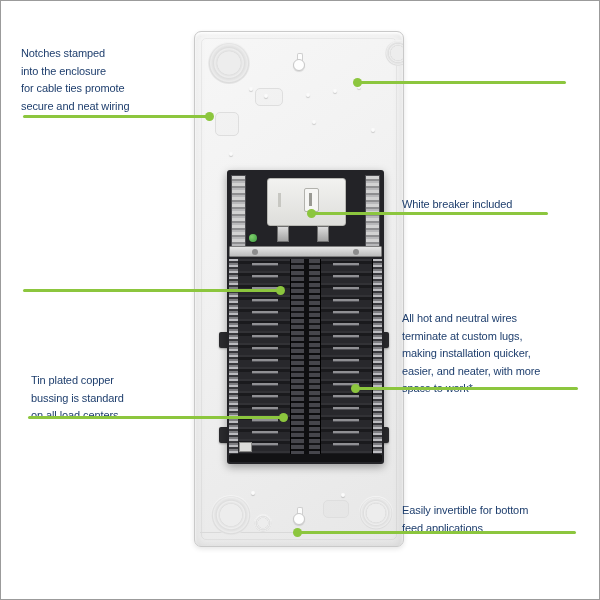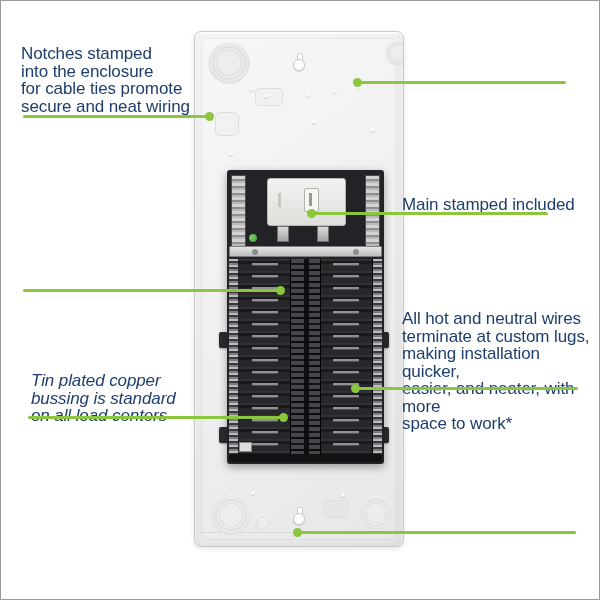--- a/index.html
+++ b/index.html
@@ -3,42 +3,42 @@
 <meta charset="utf-8">
 <style>
   html,body{margin:0;padding:0;background:#fff;}
   .stage{
     position:relative;width:600px;height:600px;box-sizing:border-box;
     background:#ffffff;border:1px solid #9b9b9b;overflow:hidden;
     font-family:"Liberation Sans","DejaVu Sans",sans-serif;
   }
   
   .callout-text{
-    position:absolute;color:#1e3e6d;font-size:17px;line-height:17.5px;
+    position:absolute;color:#1e3e6d;font-size:11px;line-height:17.5px;
     letter-spacing:-0.1px;white-space:pre-line;font-weight:500;
   }
   .callout-line{position:absolute;height:3px;background:#8cc63e;border-radius:2px;}
   .callout-dot{position:absolute;width:9px;height:9px;border-radius:50%;background:#8cc63e;}
   
   .t-notches{left:20px;top:44px;width:180px;}
   .l-notches{left:22px;top:114px;width:187px;}
   .d-notches{left:204px;top:111px;}
   .t-finish{left:401px;top:37px;width:190px;}
   .l-finish{left:356px;top:80px;width:209px;}
   .d-finish{left:352px;top:77px;}
   .t-mainbreaker{left:401px;top:195px;width:180px;}
   .l-mainbreaker{left:310px;top:211px;width:237px;}
   .d-mainbreaker{left:306px;top:208px;}
   .t-roughin{left:20px;top:234px;width:180px;}
   .l-roughin{left:22px;top:288px;width:258px;}
   .d-roughin{left:275px;top:285px;}
   .t-lugs{left:401px;top:309px;width:200px;}
   .l-lugs{left:354px;top:386px;width:223px;}
   .d-lugs{left:350px;top:383px;}
-  .t-bussing{left:30px;top:371px;width:170px;font-style:italic;}
+  .t-bussing{left:30px;top:371px;width:170px;}
   .l-bussing{left:27px;top:415px;width:256px;}
   .d-bussing{left:278px;top:412px;}
   .t-invertible{left:401px;top:501px;width:195px;}
   .l-invertible{left:296px;top:530px;width:279px;}
   .d-invertible{left:292px;top:527px;}
   
   .footnote{
     position:absolute;left:0;top:566px;width:100%;text-align:center;
     color:#26487a;font-size:15px;font-style:italic;letter-spacing:-0.1px;
   }
@@ -178,38 +178,40 @@
   <div class="callout-text t-notches">Notches stamped
 into the enclosure
 for cable ties promote
 secure and neat wiring</div>
   <div class="callout-line l-notches"></div>
   <div class="callout-dot d-notches"></div>
 
   <div class="callout-line l-finish"></div>
   <div class="callout-dot d-finish"></div>
 
-  <div class="callout-text t-mainbreaker">Main stamped included</div>
+  <div class="callout-text t-mainbreaker">White breaker included</div>
   <div class="callout-line l-mainbreaker"></div>
   <div class="callout-dot d-mainbreaker"></div>
 
   <div class="callout-line l-roughin"></div>
   <div class="callout-dot d-roughin"></div>
 
   <div class="callout-text t-lugs">All hot and neutral wires
 terminate at custom lugs,
 making installation quicker,
 easier, and neater, with more
 space to work*</div>
   <div class="callout-line l-lugs"></div>
   <div class="callout-dot d-lugs"></div>
 
   <div class="callout-text t-bussing">Tin plated copper
 bussing is standard
 on all load centers</div>
   <div class="callout-line l-bussing"></div>
   <div class="callout-dot d-bussing"></div>
 
+  <div class="callout-text t-invertible">Easily invertible for bottom
+feed applications</div>
   <div class="callout-line l-invertible"></div>
   <div class="callout-dot d-invertible"></div>
 
 
 </div>
 
 </body></html>

